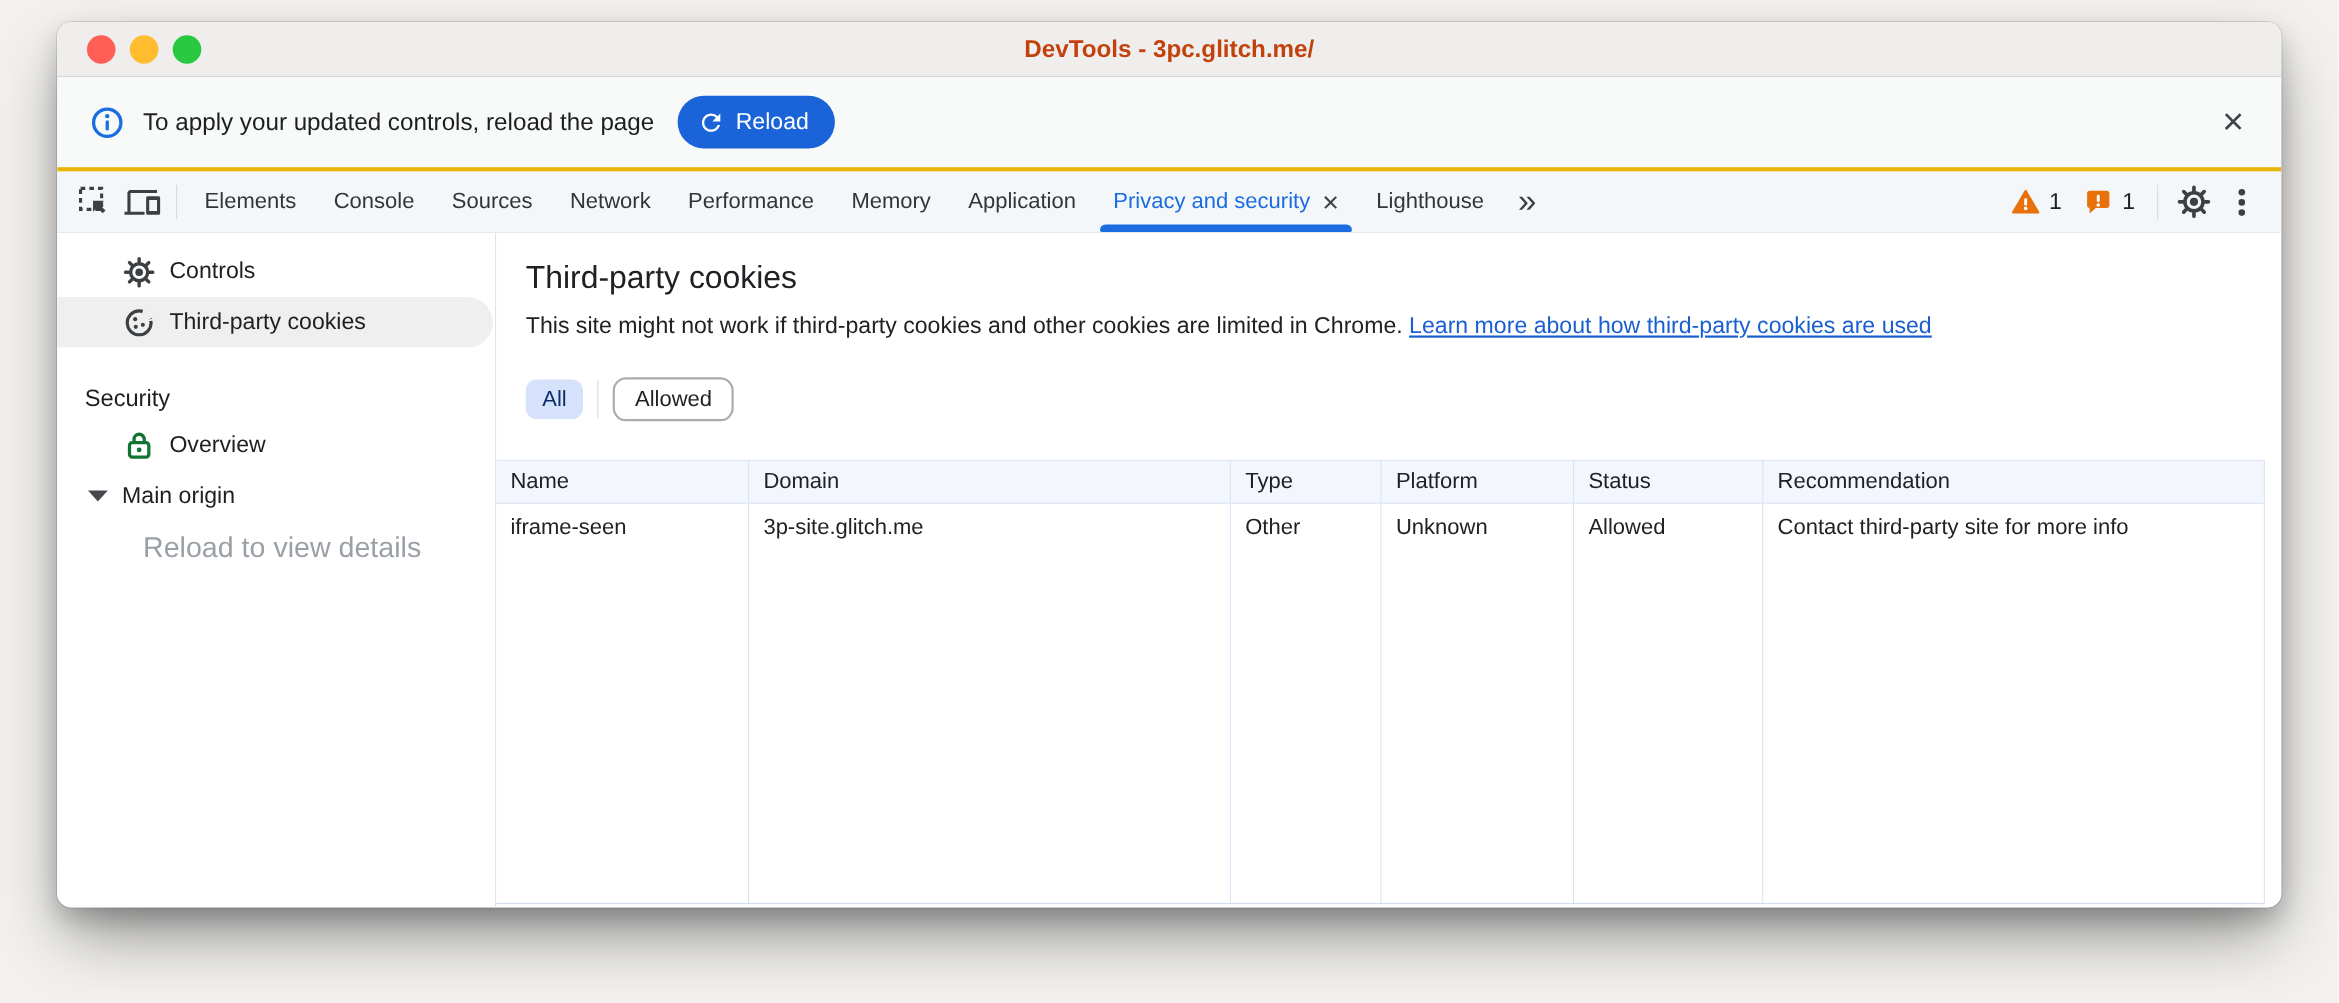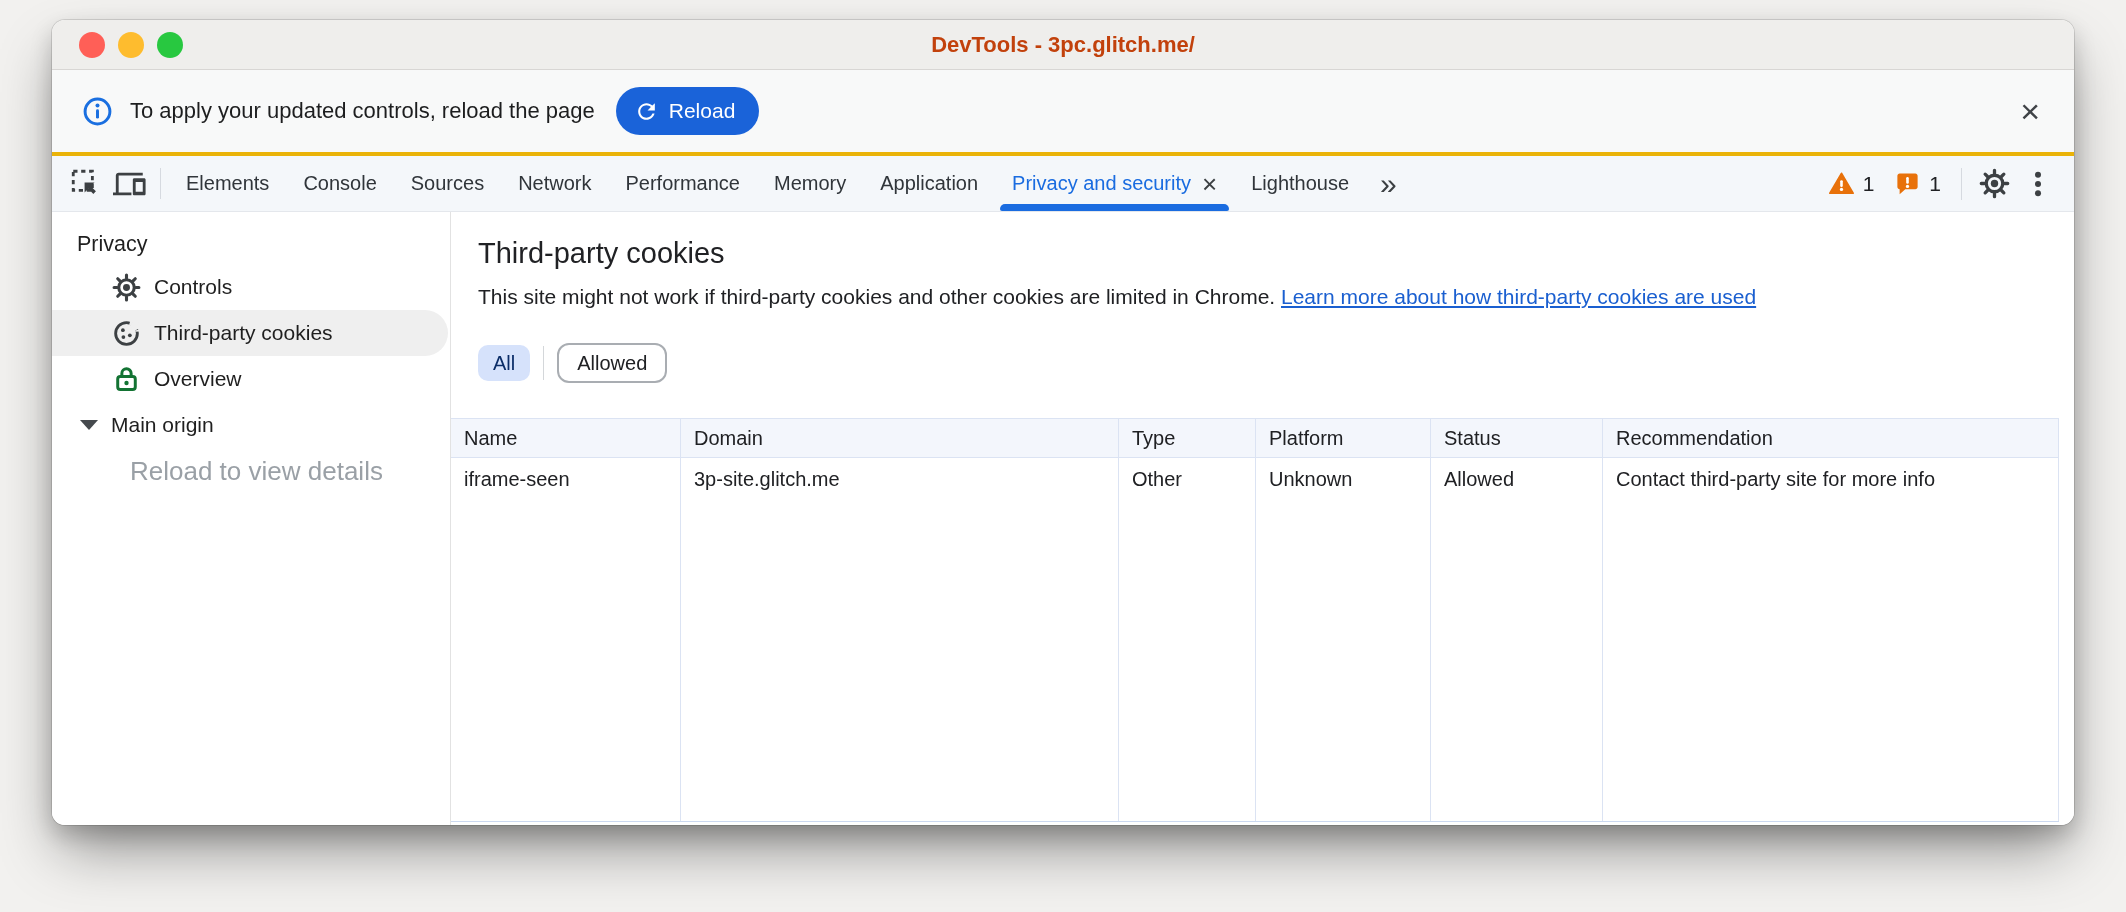--- a/index.html
+++ b/index.html
@@ -218,21 +218,20 @@
           <circle cx="12" cy="12" r="2.4" fill="#3c4043"></circle>
           <circle cx="12" cy="19.4" r="2.4" fill="#3c4043"></circle>
         </svg>
       </div>
     </div>
   </div>
 
   <div class="content">
 
     <div class="sidebar">
-      <div class="group-title">Privacy</div>
 
       <div class="side-item">
         <span class="s-icon">
           <svg width="31" height="31" viewBox="0 0 24 24">
             <g stroke="#3c4043" stroke-width="2.4" fill="none" stroke-linecap="round">
               <circle cx="12" cy="12" r="6"></circle>
               <path d="M19.2 12 H21.6 M17.09 17.09 L18.79 18.79 M12 19.2 V21.6 M6.91 17.09 L5.21 18.79 M4.8 12 H2.4 M6.91 6.91 L5.21 5.21 M12 4.8 V2.4 M17.09 6.91 L18.79 5.21"></path>
             </g>
             <circle cx="12" cy="12" r="2.7" fill="#3c4043"></circle>
           </svg>
@@ -247,20 +246,21 @@
             <circle cx="18.6" cy="6" r="3.4" fill="#efefef"></circle>
             <path d="M16.2 4.6 A8.4 8.4 0 0 0 14.5 3.8 M20.2 9.3 A8.4 8.4 0 0 1 20.4 10.6" fill="none" stroke="#efefef" stroke-width="3"></path>
             <circle cx="9.2" cy="9.4" r="1.45" fill="#3c4043"></circle>
             <circle cx="9.6" cy="14.8" r="1.45" fill="#3c4043"></circle>
             <circle cx="14.6" cy="13.4" r="1.45" fill="#3c4043"></circle>
           </svg>
         </span>
         <span class="s-label">Third-party cookies</span>
       </div>
 
+      <div class="group-title second">Security</div>
 
       <div class="side-item">
         <span class="s-icon">
           <svg width="31" height="31" viewBox="0 0 24 24">
             <rect x="5.2" y="9.6" width="13.6" height="10.2" rx="2" fill="none" stroke="#137333" stroke-width="2.3"></rect>
             <path d="M8.4 9.6 V7.3 a3.6 3.6 0 0 1 7.2 0 V9.6" fill="none" stroke="#137333" stroke-width="2.3"></path>
             <circle cx="12" cy="14.7" r="1.7" fill="#137333"></circle>
           </svg>
         </span>
         <span class="s-label">Overview</span>

